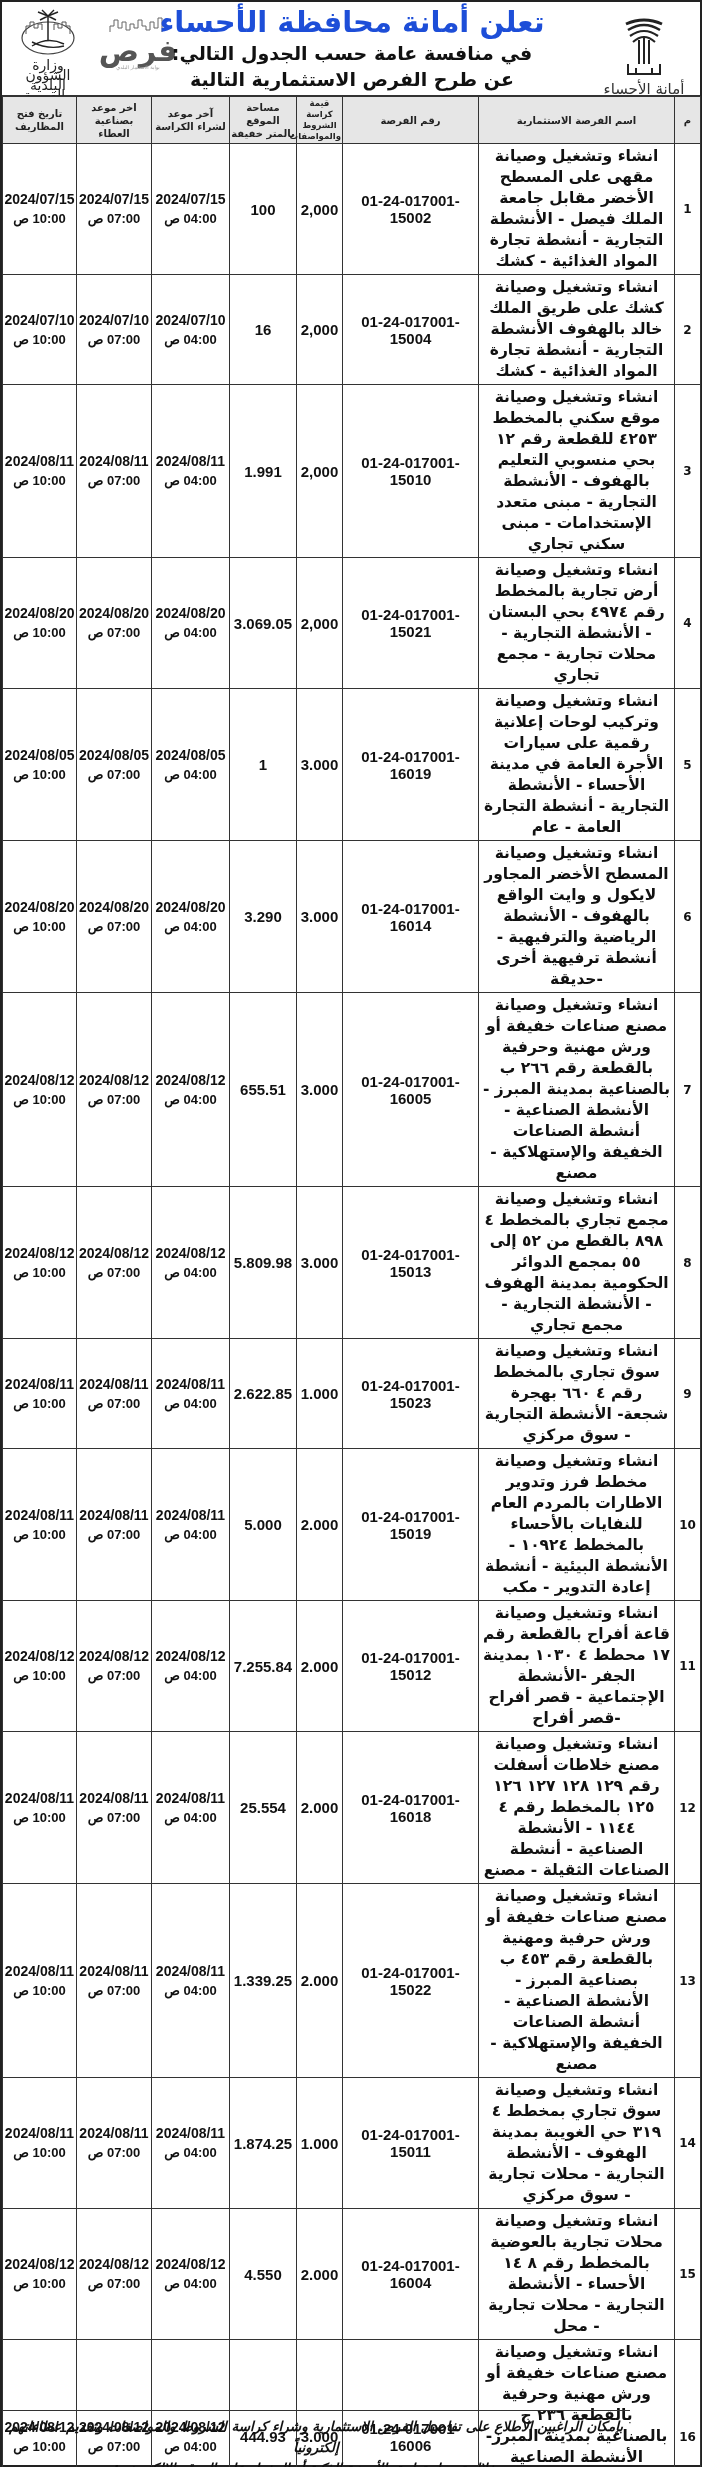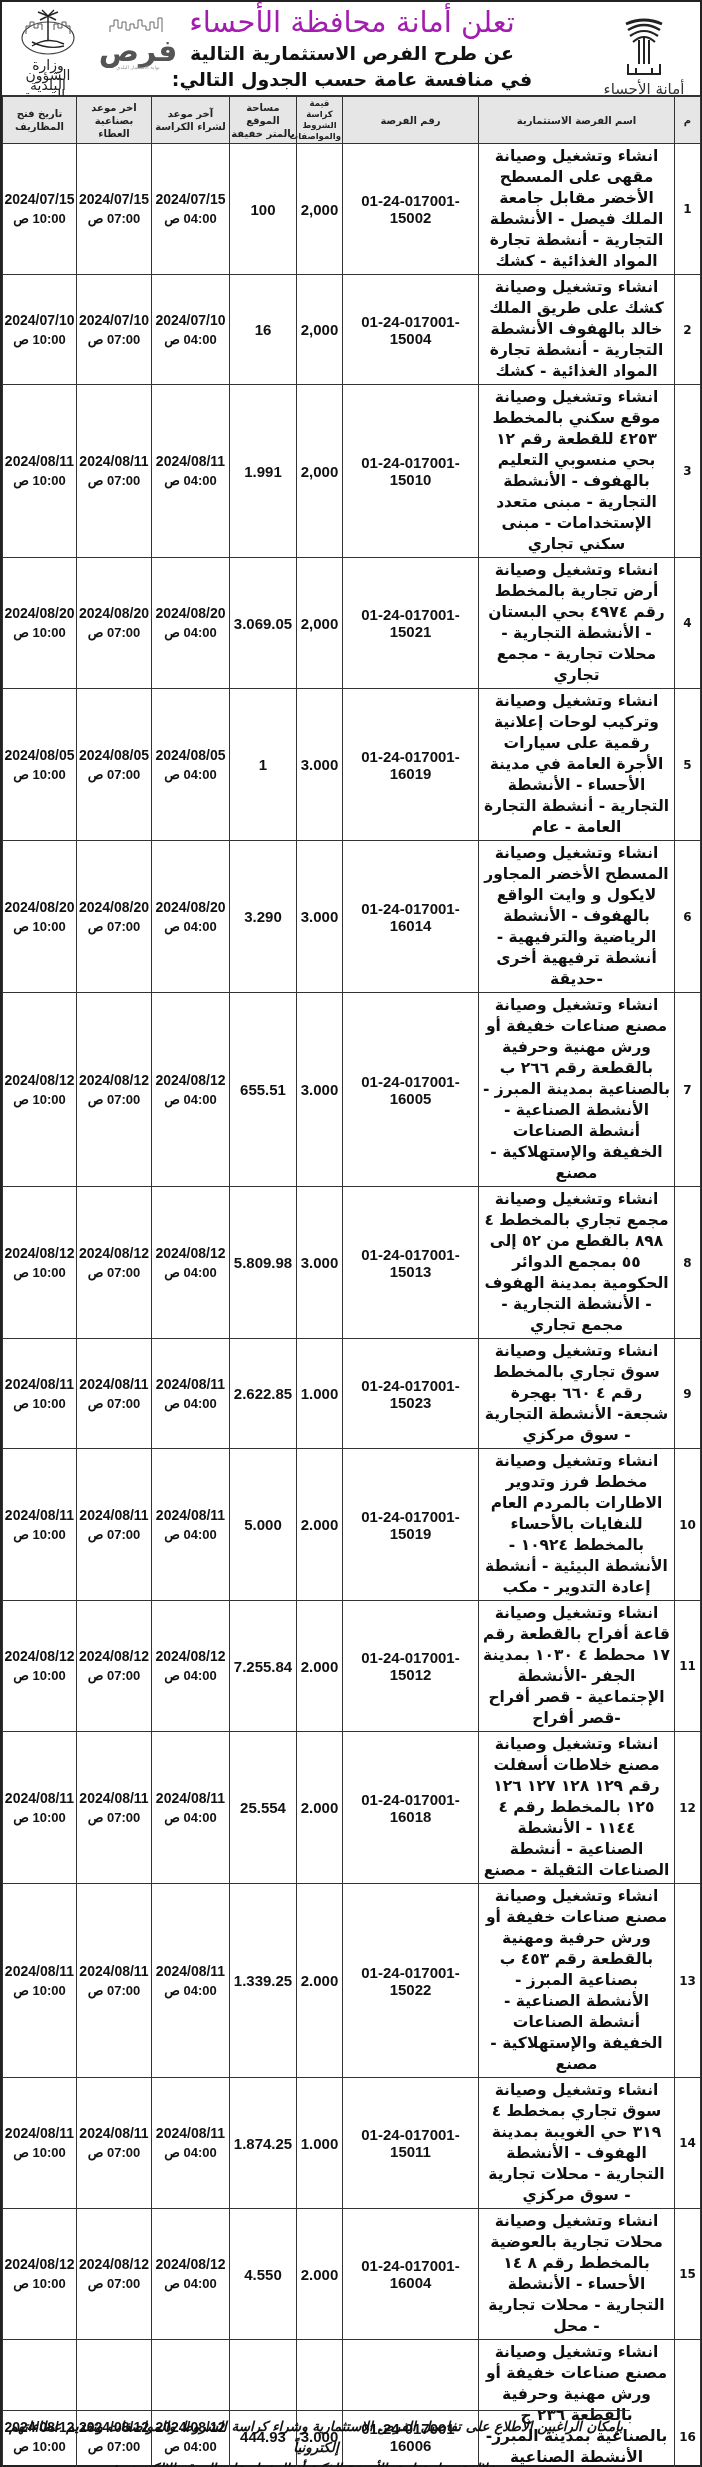--- a/index.html
+++ b/index.html
@@ -1,20 +1,20 @@
 <!DOCTYPE html>
 <html><head>
 <meta charset="utf-8">
 <style>
   * { box-sizing: border-box; margin: 0; padding: 0; }
   body { width: 702px; height: 2467px; background: #fff; font-family: "DejaVu Sans", sans-serif; color: #111; overflow: hidden; }
   .page { position: relative; width: 702px; height: 2467px; border: 2px solid #222; background: #fff; }
   .header { position: absolute; left: 0; top: 0; width: 698px; height: 94px; border-bottom: 1px solid #333; }
   .title-block { position: absolute; left: 150px; top: 2px; width: 400px; text-align: center; direction: rtl; }
-  .title-main { font-size: 29px; font-weight: normal; line-height: 36px; color: #a21caf; letter-spacing: 0.5px; }
+  .title-main { font-size: 29px; font-weight: bold; line-height: 36px; color: #1d4ed8; letter-spacing: 0.5px; }
   .title-sub { font-size: 19px; font-weight: bold; line-height: 26px; color: #111; }
   .logo-amana { position: absolute; right: 6px; top: 16px; width: 100px; height: 86px; text-align: center; }
   .logo-amana svg { display: block; margin: 0 auto; }
   .logo-amana .lbl { font-size: 15px; color: #333; direction: rtl; margin-top: 2px; }
   .logo-furas { position: absolute; left: 96px; top: 14px; width: 80px; height: 70px; text-align: center; }
   .logo-furas .big { font-size: 30px; font-weight: bold; color: #555; line-height: 26px; direction: rtl; }
   .logo-furas .small { font-size: 5px; color: #999; direction: rtl; }
   .logo-ministry { position: absolute; left: 8px; top: 6px; width: 76px; height: 86px; text-align: center; }
   .logo-ministry .lbl { font-size: 14px; font-weight: normal; color: #222; direction: rtl; line-height: 10px; }
   .logo-ministry .small { font-size: 3px; color: #777; }
@@ -55,22 +55,22 @@
     <div class="logo-furas">
       <svg width="60" height="18" viewBox="0 0 60 18">
         <path d="M2 16 L2 10 L6 10 L6 4 L10 4 L10 12 L14 12 L14 6 L18 6 L18 14 L22 14 L22 8 L26 8 L26 12 L30 12 L30 4 L34 4 L34 10 L38 10 L38 14 L42 14 L42 6 L46 6 L46 12 L50 12 L50 2 L54 2 L54 16" fill="none" stroke="#666" stroke-width="1"></path>
       </svg>
       <div class="big">فرص</div>
       <div class="small">بوابة الاستثمار البلدي</div>
     </div>
 
     <div class="title-block">
       <div class="title-main">تعلن أمانة محافظة الأحساء</div>
+      <div class="title-sub">في منافسة عامة حسب الجدول التالي:</div>
       <div class="title-sub">عن طرح الفرص الاستثمارية التالية</div>
-      <div class="title-sub">في منافسة عامة حسب الجدول التالي:</div>
     </div>
 
     <div class="logo-amana">
       <svg width="44" height="60" viewBox="0 0 44 60">
         <path d="M4 6 Q22 -2 40 6" fill="none" stroke="#222" stroke-width="3"></path>
         <path d="M6 12 Q22 2 38 12" fill="none" stroke="#222" stroke-width="2.5"></path>
         <path d="M8 18 Q22 8 36 18" fill="none" stroke="#222" stroke-width="2.2"></path>
         <path d="M11 24 Q22 14 33 24" fill="none" stroke="#222" stroke-width="2"></path>
         <line x1="17" y1="22" x2="17" y2="46" stroke="#222" stroke-width="2"></line>
         <line x1="22" y1="18" x2="22" y2="46" stroke="#222" stroke-width="2"></line>

